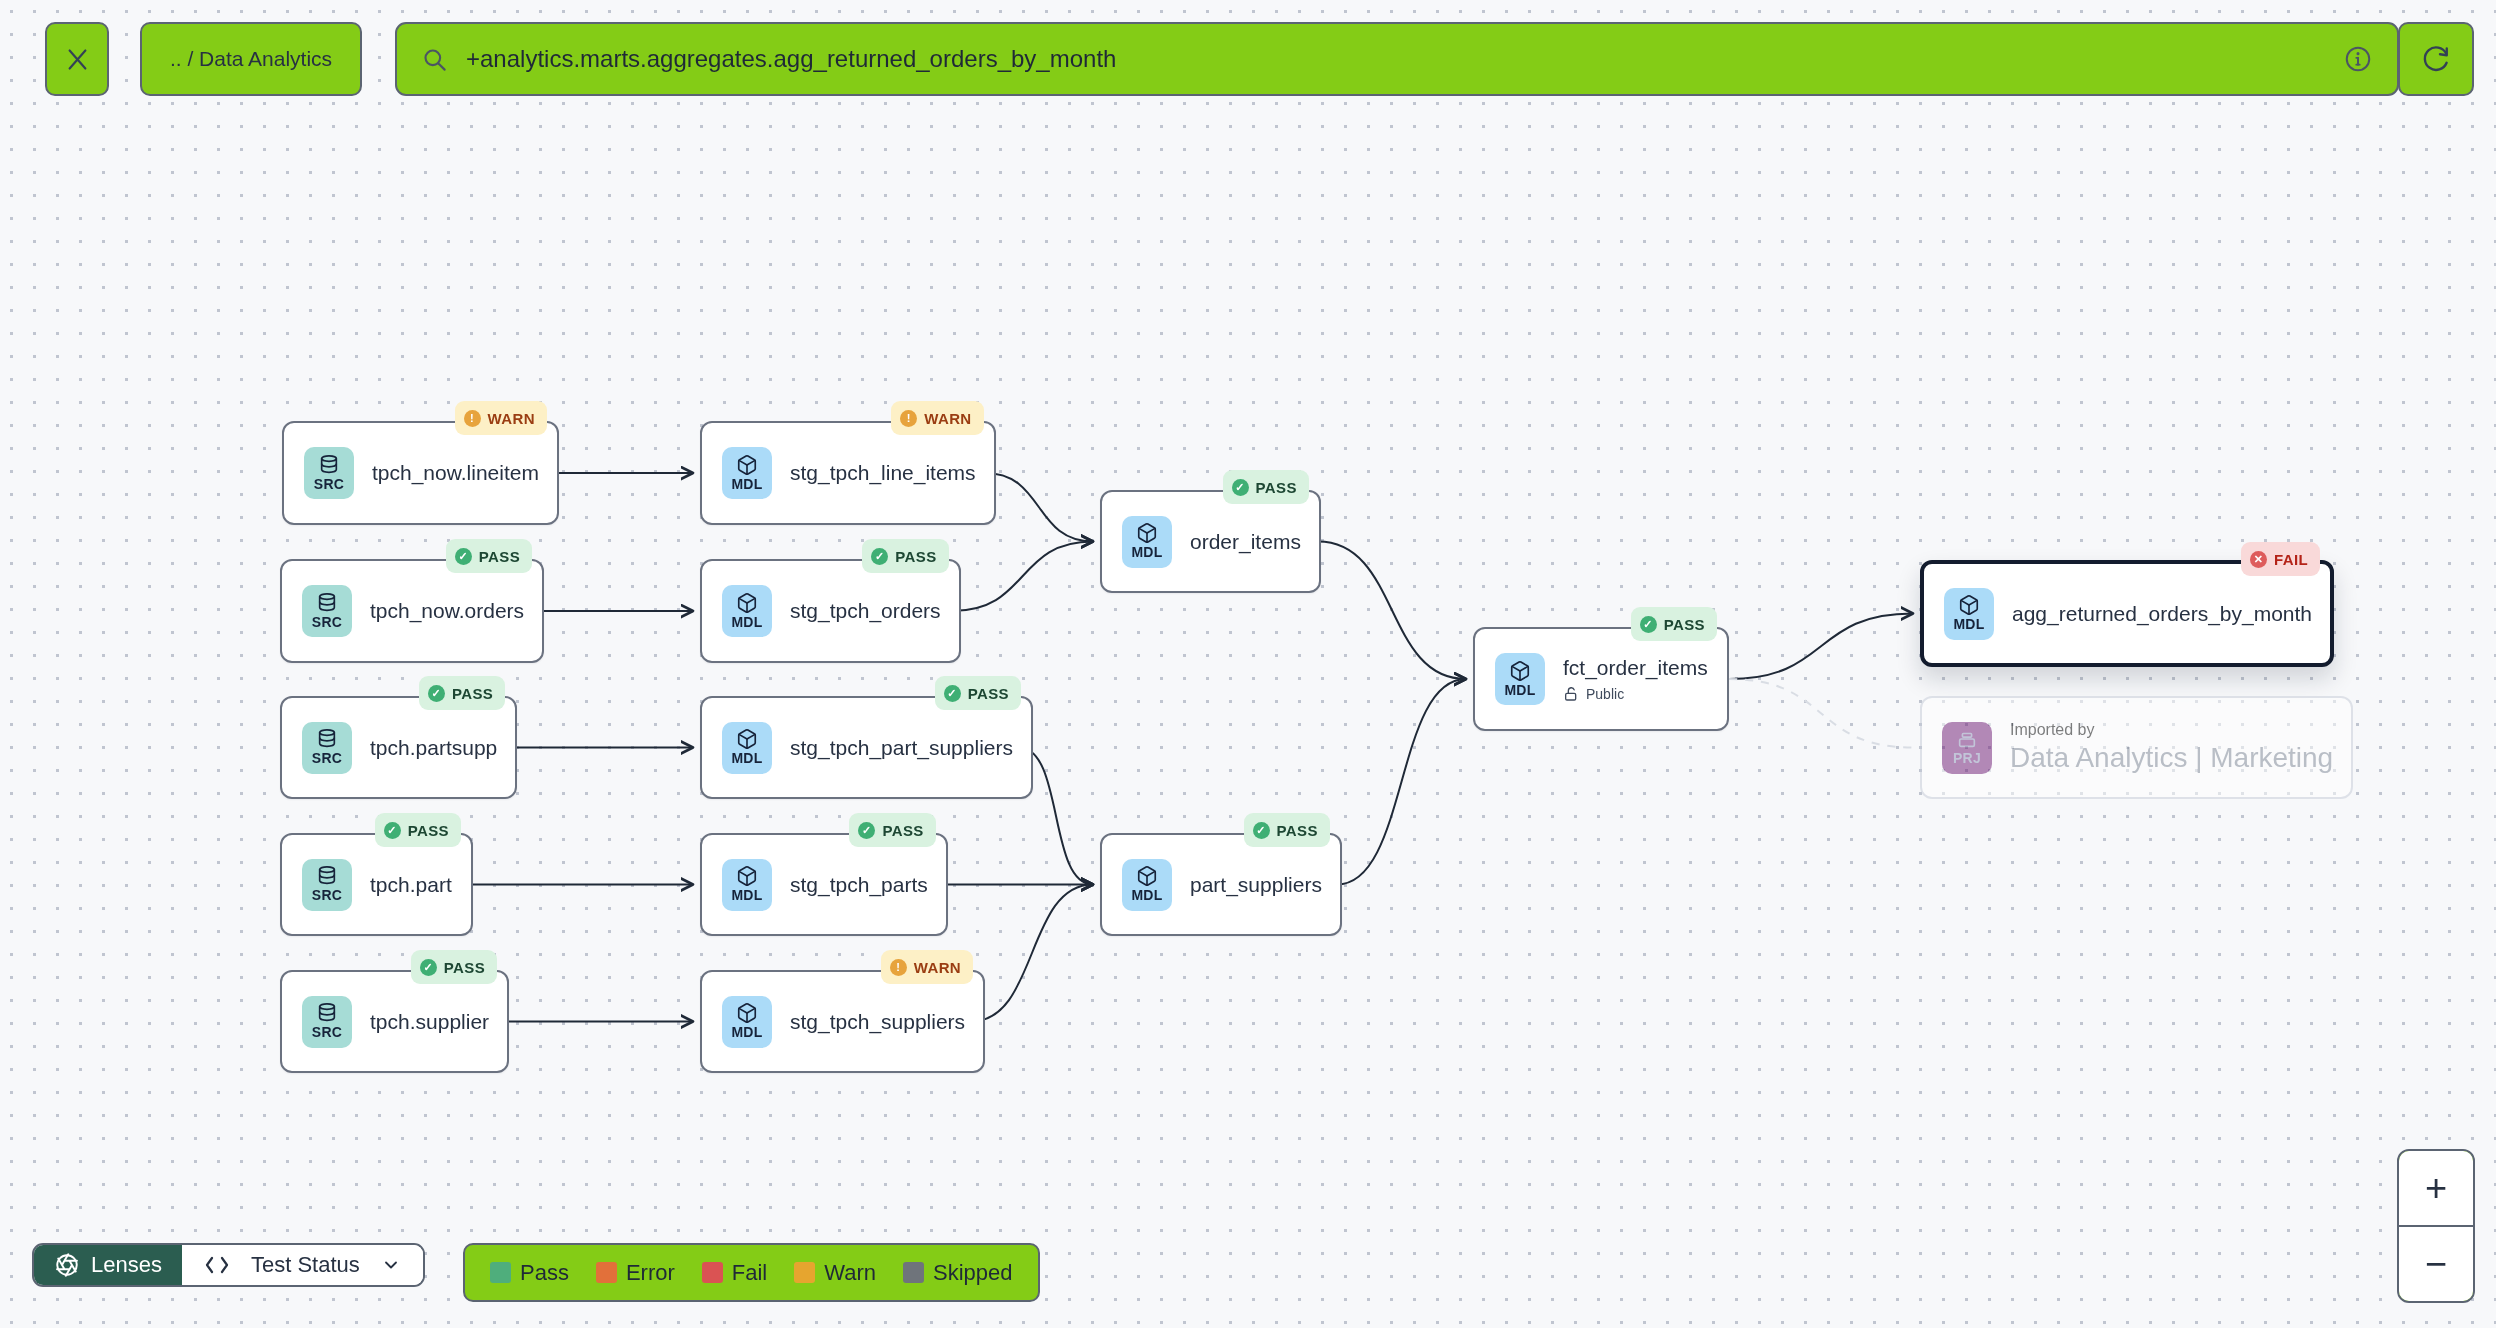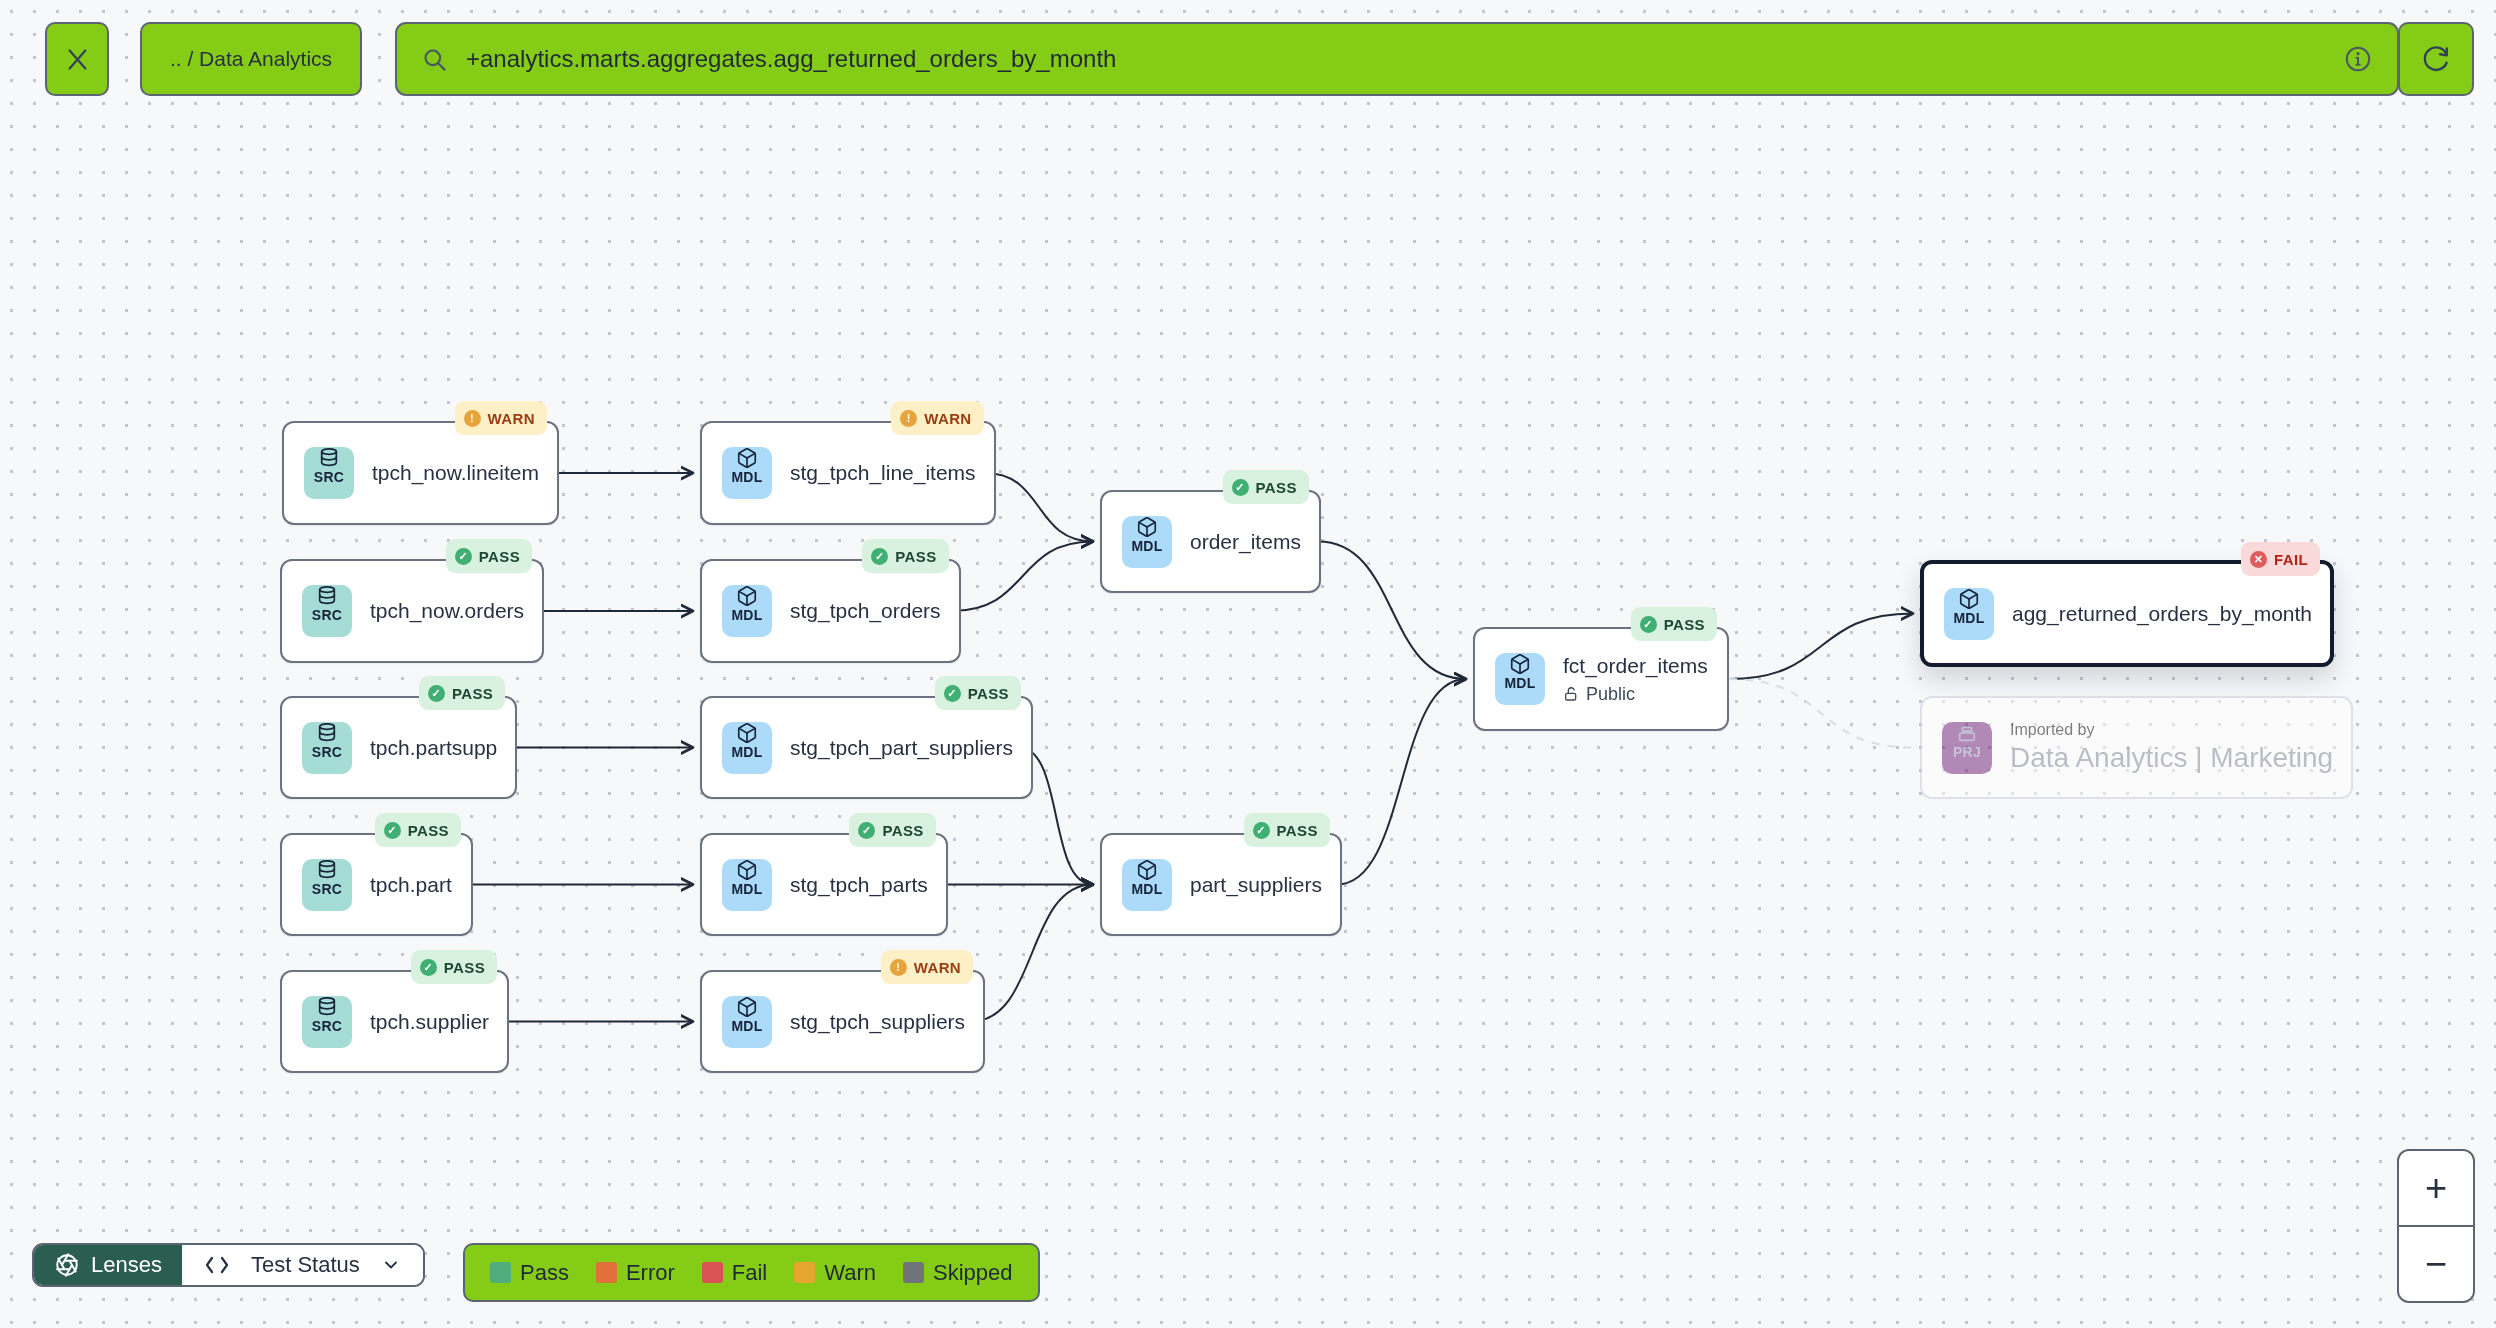--- a/index.html
+++ b/index.html
@@ -24,31 +24,31 @@
   .searchbar{left:395px;top:22px;width:2004px;height:74px;display:flex;align-items:center;gap:16px;padding:0 24px;border-radius:11px}
   .searchbar input{flex:1;border:none;outline:none;background:transparent;font-family:"Liberation Sans",sans-serif;font-size:24px;color:#1f2937}
   .refresh-btn{left:2398px;top:22px;width:76px;height:74px}
 
   
   .node{position:absolute;display:flex;align-items:center;gap:18px;padding:0 18px 0 20px;
     background:#fff;border:2px solid #6b7280;border-radius:12px;box-sizing:border-box;
     box-shadow:0 1px 2px rgba(15,23,42,.06);z-index:2;cursor:pointer}
   .node.selected{border:4px solid #131c2e;box-shadow:0 12px 24px rgba(15,23,42,.16)}
   .node.faded{opacity:.5;border-color:#c6ccd8;box-shadow:none}
-  .chip{width:50px;height:52px;border-radius:10px;display:flex;flex-direction:column;align-items:center;gap:1px;flex:none}
+  .chip{width:50px;height:52px;border-radius:10px;display:flex;flex-direction:column;align-items:center;justify-content:center;gap:1px;flex:none}
   .chip svg{width:22px;height:22px;stroke:#16233a;fill:none;stroke-width:1.8;stroke-linecap:round;stroke-linejoin:round}
   .chip .tlab{font-size:14px;font-weight:700;color:#16233a;line-height:1.1;letter-spacing:.3px}
   .chip.SRC{background:#a6dcd6}
   .chip.MDL{background:#abdbf8}
   .chip.PRJ{background:#701a75}
   .chip.PRJ svg{stroke:#8f94b8}
   .chip.PRJ .tlab{color:#8f94b8}
   .nbody{display:flex;flex-direction:column;justify-content:flex-start}
   .ntitle{font-size:21px;font-weight:500;color:#273142;white-space:nowrap}
-  .nsub{display:flex;align-items:center;gap:7px;font-size:18px;color:#3f4a5c;margin-top:6px}
+  .nsub{display:flex;align-items:center;gap:7px;font-size:14px;color:#3f4a5c;margin-top:6px}
   .nsub svg{width:16px;height:16px;stroke:#3f4a5c;fill:none;stroke-width:2;stroke-linecap:round;stroke-linejoin:round}
   .icap{font-size:16px;color:#000000;white-space:nowrap}
   .ilab{font-size:28px;color:#7c8594;margin-top:3px;white-space:nowrap}
   .pill{position:absolute;top:-22px;right:10px;height:34px;padding:0 12px 0 9px;border-radius:9px;
     display:flex;align-items:center;gap:7px;font-size:15px;font-weight:700;letter-spacing:.4px;z-index:3}
   .pill .dot{width:17px;height:17px;border-radius:50%;display:flex;align-items:center;justify-content:center;
     color:#fff;font-size:11px;font-weight:800;line-height:1}
 
   
   .lens-group{position:absolute;left:32px;top:1243px;height:44px;display:flex;align-items:stretch;

